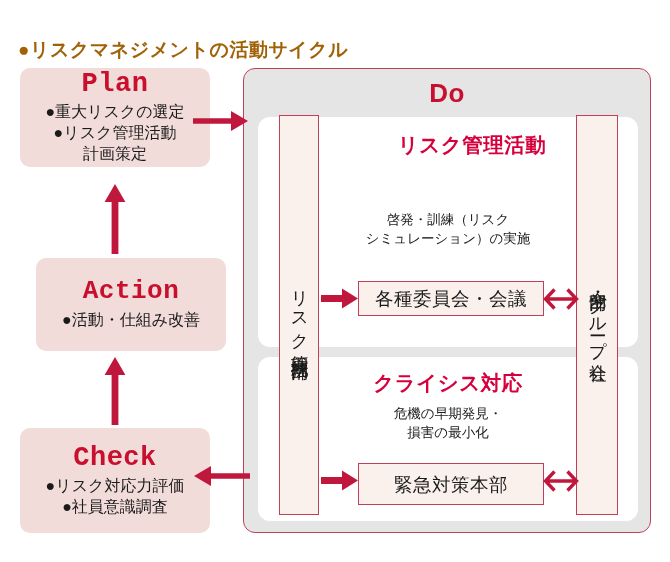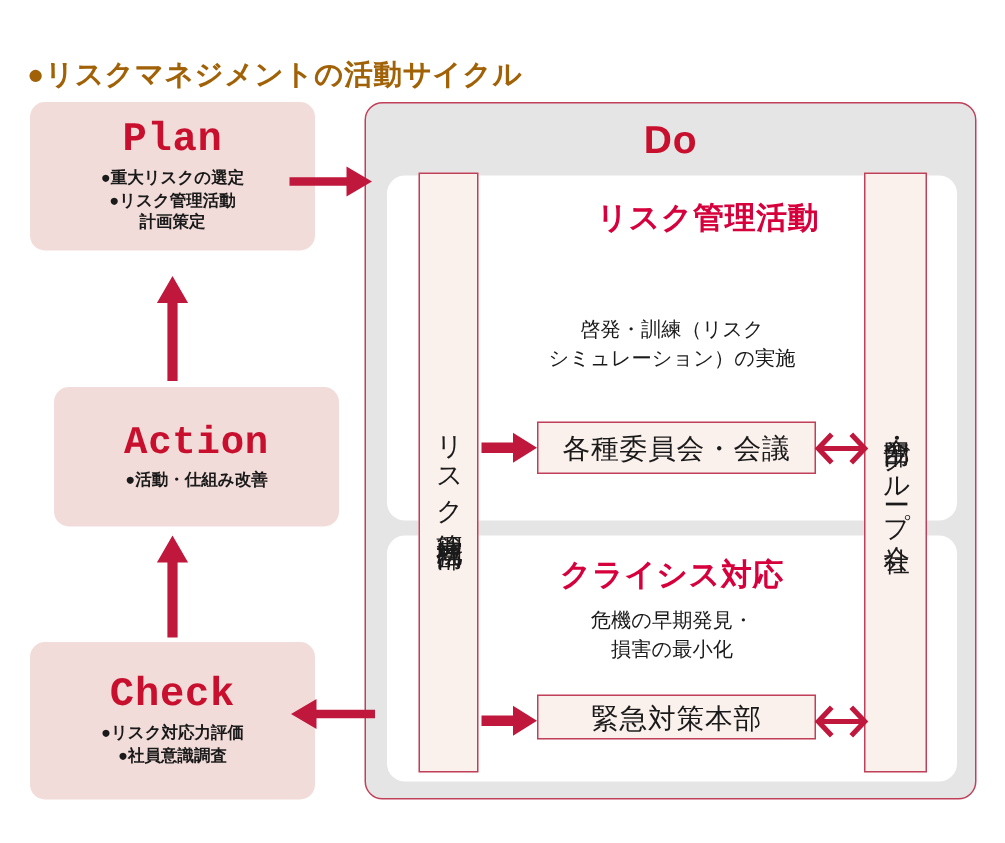--- a/index.html
+++ b/index.html
@@ -31,22 +31,22 @@
     text-align:center;
   }
   .pdca .eng{
     color:#c8102e;font-weight:bold;
     font-size:27px;line-height:1.05;
     letter-spacing:.5px;
     font-family:Liberation Mono, monospace;
   }
   .pdca .lines{
     margin-top:4px;
-    font-size:11px;line-height:1.30;
-    color:#1a1a1a;font-weight:700;
+    font-size:16px;line-height:1.30;
+    color:#1a1a1a;font-weight:400;
     white-space:nowrap;
   }
   #plan-box{left:20px;top:68px;width:190px;height:99px;}
   #action-box{left:36px;top:258px;width:190px;height:93px;}
   #check-box{left:20px;top:428px;width:190px;height:105px;}
   #action-box .eng{font-size:26px;}
 
   
   #do-box{
     position:absolute;left:243px;top:68px;width:408px;height:465px;
@@ -110,21 +110,21 @@
   .inner-box{
     position:absolute;
     background:#faf0ec;
     border:1.5px solid #c0405a;
     box-sizing:border-box;
     display:flex;align-items:center;justify-content:center;
     font-size:18.5px;color:#1a1a1a;
     letter-spacing:.5px;white-space:nowrap;
   }
   #box-committee{left:358px;top:281px;width:186px;height:35px;}
-  #box-emergency{left:358px;top:463px;width:186px;height:30px;}
+  #box-emergency{left:358px;top:463px;width:186px;height:42px;}
 
   
   .arrow{position:absolute;}
   .arrow svg{display:block;overflow:visible;}
 
   
   .sld{fill:#c0183c;}
   
   .outl{fill:none;stroke:#c0183c;stroke-width:3.4;stroke-linejoin:miter;}
 </style>

